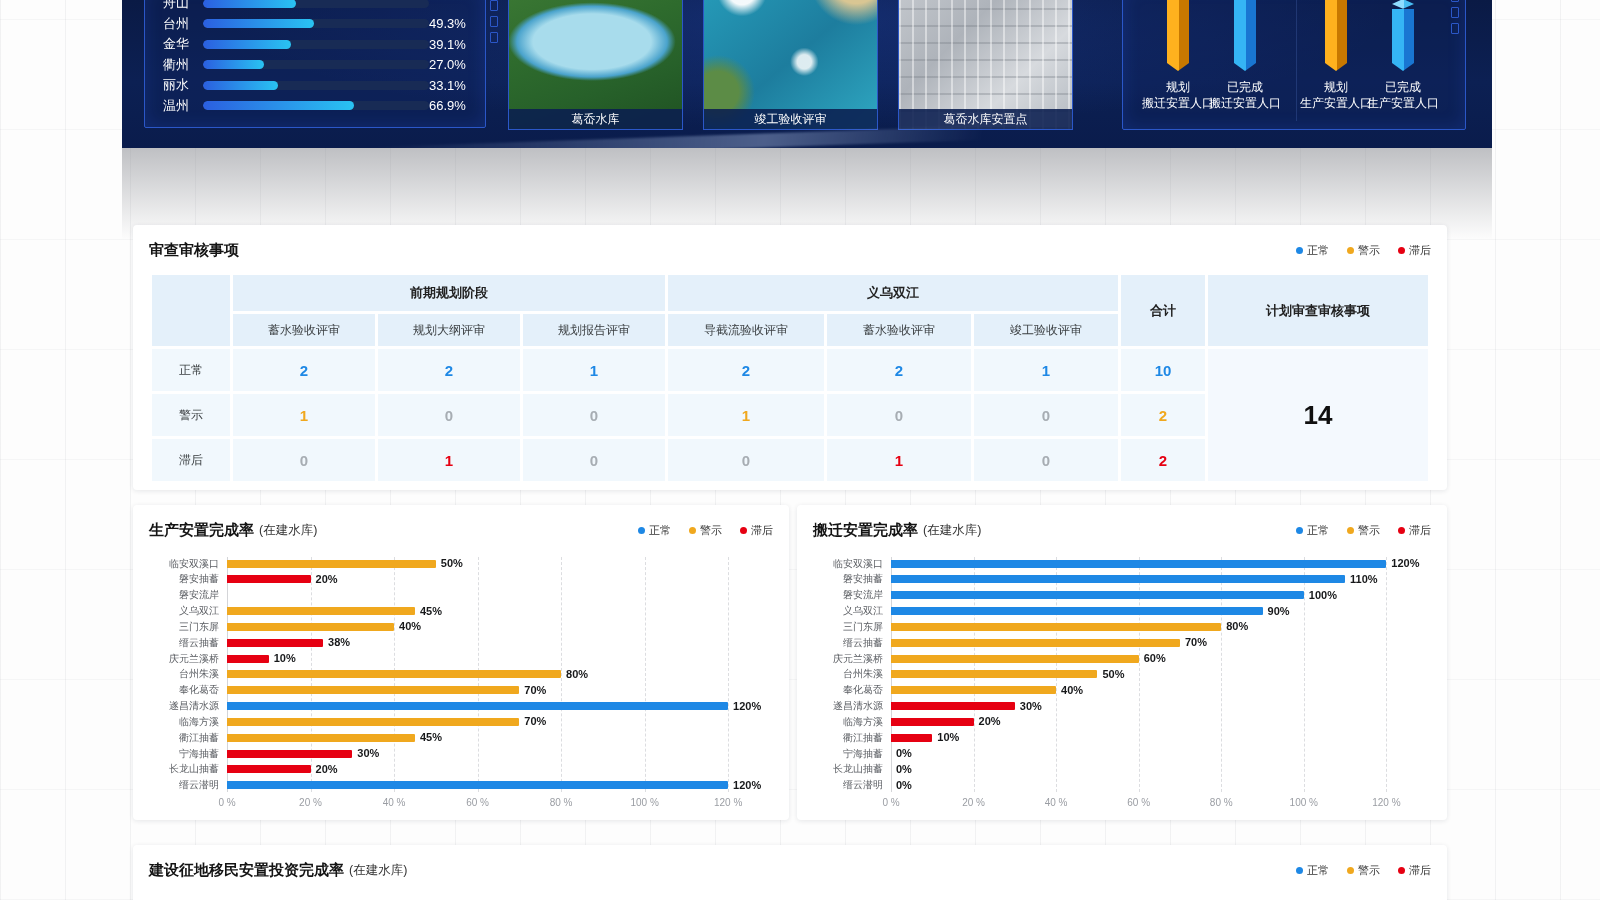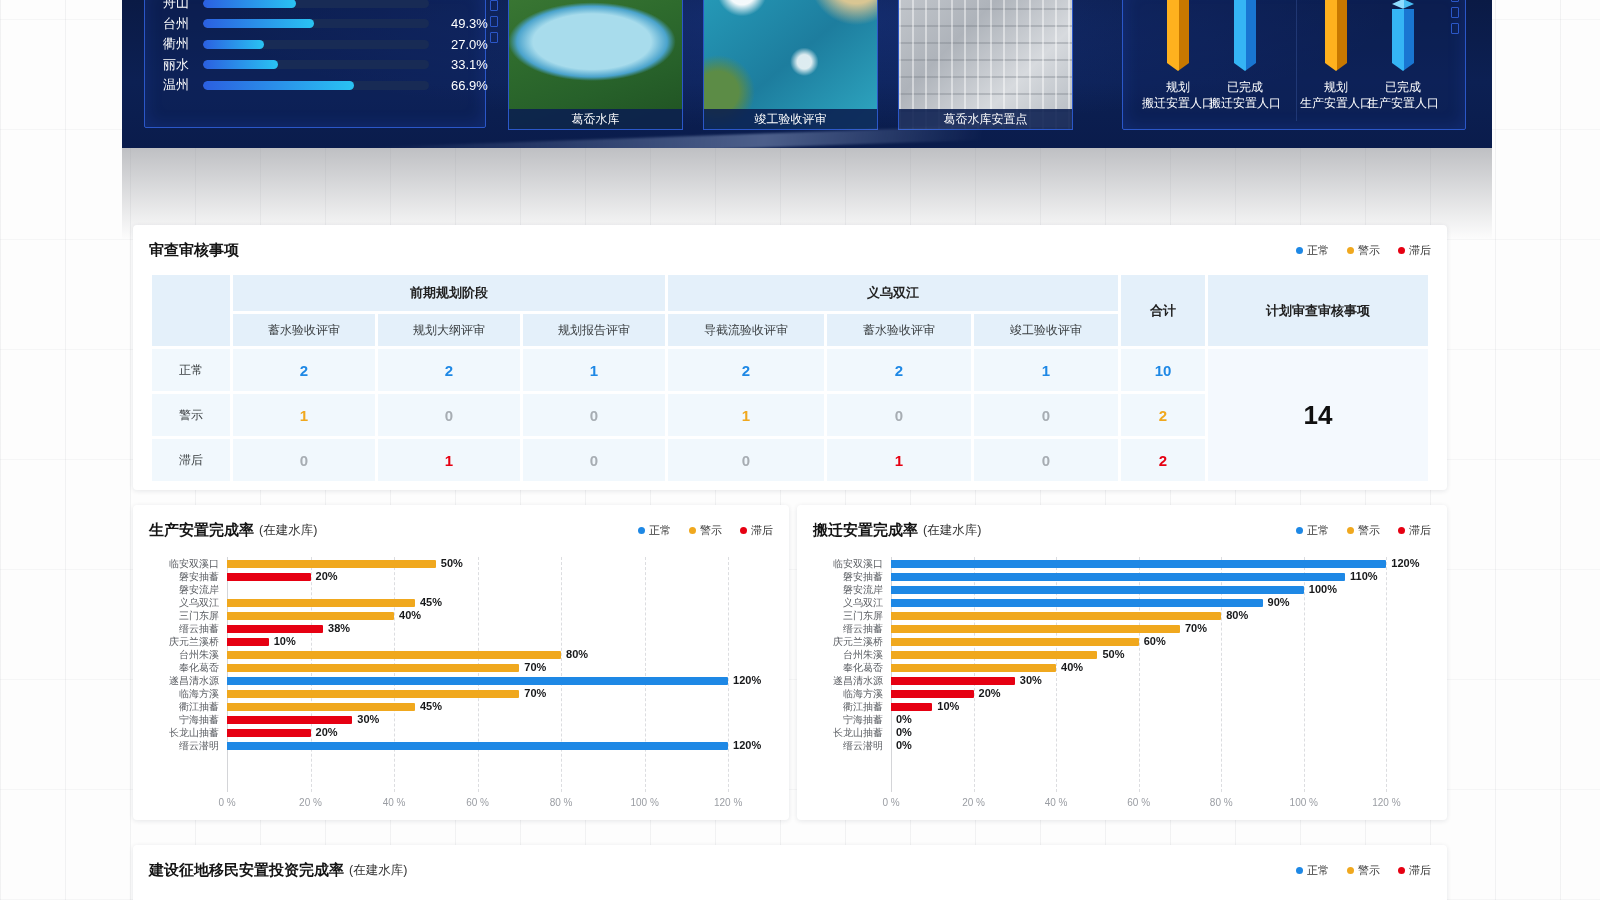--- a/index.html
+++ b/index.html
@@ -38,21 +38,21 @@
   }
   .sub-city{left:22px;top:-14px;width:342px;height:142px;padding-top:6px;box-sizing:border-box;}
   .sub-pop{left:1000px;top:-14px;width:342px;height:142px;}
   .deco-dashes{position:absolute;width:8px;top:8px;display:flex;flex-direction:column;gap:5px;}
   .deco-dashes i{display:block;height:9px;border:1px solid #2b57c8;border-radius:1px;}
   .city-row{display:flex;align-items:center;height:20.5px;padding-left:18px;}
   .city-label{width:40px;color:#fff;font-size:13px;flex:none;}
   .city-track{width:226px;height:9px;border-radius:5px;background:#182b55;flex:none;position:relative;overflow:hidden;}
   .city-fill{position:absolute;left:0;top:0;bottom:0;border-radius:5px;
     background:linear-gradient(90deg,#2b5fe0,#29c3f2);}
-  .city-val{margin-left:22px;color:#fff;font-size:13px;width:46px;}
+  .city-val{margin-left:0;color:#fff;font-size:13px;width:46px;}
   
   .photo-card{position:absolute;top:-40px;width:175px;height:170px;border:1px solid #2b57c8;
     box-sizing:border-box;overflow:hidden;}
   .photo-img{position:absolute;inset:0;}
   .ph1 .photo-img{background:
       radial-gradient(ellipse 62% 30% at 48% 48%, #a8dcec 0 55%, #4aa3cc 70%, transparent 78%),
       linear-gradient(160deg,#3f7c36 0%, #2e6b2d 45%, #27612a 70%, #1f5122 100%);}
   .ph2 .photo-img{background:
       radial-gradient(circle at 22% 18%, rgba(255,255,255,.95) 0 7%, transparent 13%),
       radial-gradient(circle at 58% 60%, rgba(255,255,255,.85) 0 5%, transparent 10%),
@@ -94,21 +94,21 @@
   td.body-cell{background:#f1f8fd;height:40px;}
   td.rl{font-size:12px;color:#3c4043;}
   td.num{font-size:15px;font-weight:bold;}
   td.plan-cell{background:#f4f9fe;font-size:26px;font-weight:bold;color:#101010;}
   
   .chart-body{position:absolute;left:16px;right:14px;top:50px;bottom:10px;}
   .plotarea{position:absolute;left:0;right:0;top:0;bottom:18px;}
   .grid{position:absolute;left:78px;right:26px;top:2px;bottom:0;}
   .gl{position:absolute;top:0;bottom:0;width:0;border-left:1px dashed #dcdde0;}
   .gl.solid{border-left-style:solid;border-left-color:#d4d5d8;}
-  .rows{position:absolute;left:0;right:26px;top:2px;bottom:0;display:flex;flex-direction:column;}
+  .rows{position:absolute;left:0;right:26px;top:2px;bottom:0;display:flex;flex-direction:column;justify-content:space-between;}
   .crow{display:flex;align-items:center;height:13px;}
   .clab{width:70px;flex:none;text-align:right;padding-right:8px;font-size:10px;color:#5b5e63;
     white-space:nowrap;overflow:hidden;}
   .ctrack{flex:1;position:relative;height:13px;}
   .cbar{position:absolute;left:0;top:2.5px;height:8px;border-radius:0 1px 1px 0;}
   .cval{position:absolute;top:0;font-size:11px;font-weight:bold;color:#17181a;white-space:nowrap;line-height:13px;}
   .axis{position:absolute;left:78px;right:26px;bottom:0;height:16px;}
   .al{position:absolute;transform:translateX(-50%);font-size:10px;color:#9a9da3;white-space:nowrap;top:3px;}
 </style>
 </head>
@@ -126,20 +126,27 @@
             <div class="city-fill" style="width: 41%;"></div>
           </div>
           <span class="city-val"></span>
         </div>
         <div class="city-row">
           <span class="city-label">台州</span>
           <div class="city-track">
             <div class="city-fill" style="width: 49.3%;"></div>
           </div>
           <span class="city-val">49.3%</span>
+        </div>
+        <div class="city-row">
+          <span class="city-label">金华</span>
+          <div class="city-track">
+            <div class="city-fill" style="width: 39.1%;"></div>
+          </div>
+          <span class="city-val">39.1%</span>
         </div>
         <div class="city-row">
           <span class="city-label">衢州</span>
           <div class="city-track">
             <div class="city-fill" style="width: 27%;"></div>
           </div>
           <span class="city-val">27.0%</span>
         </div>
         <div class="city-row">
           <span class="city-label">丽水</span>

